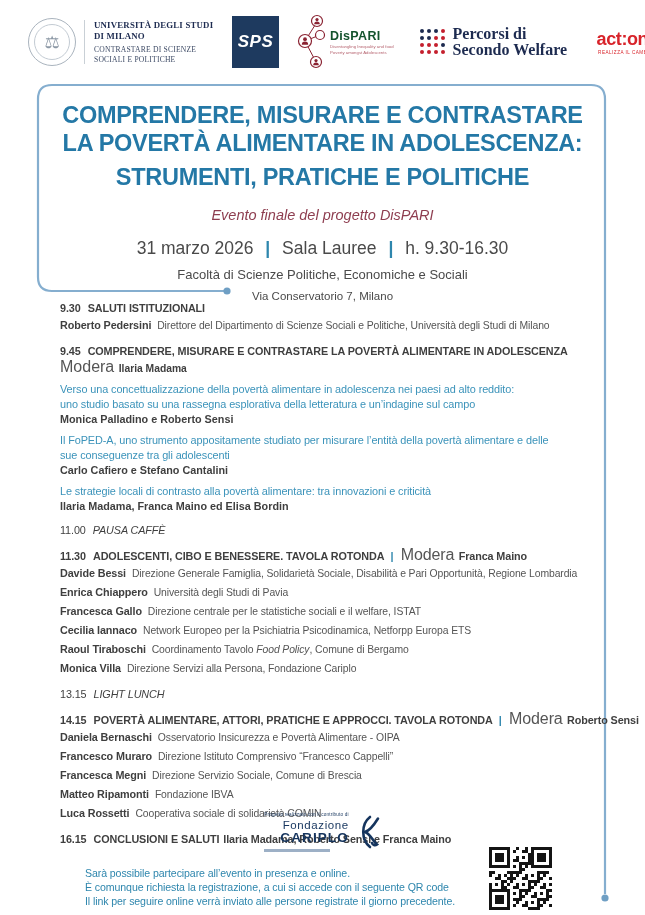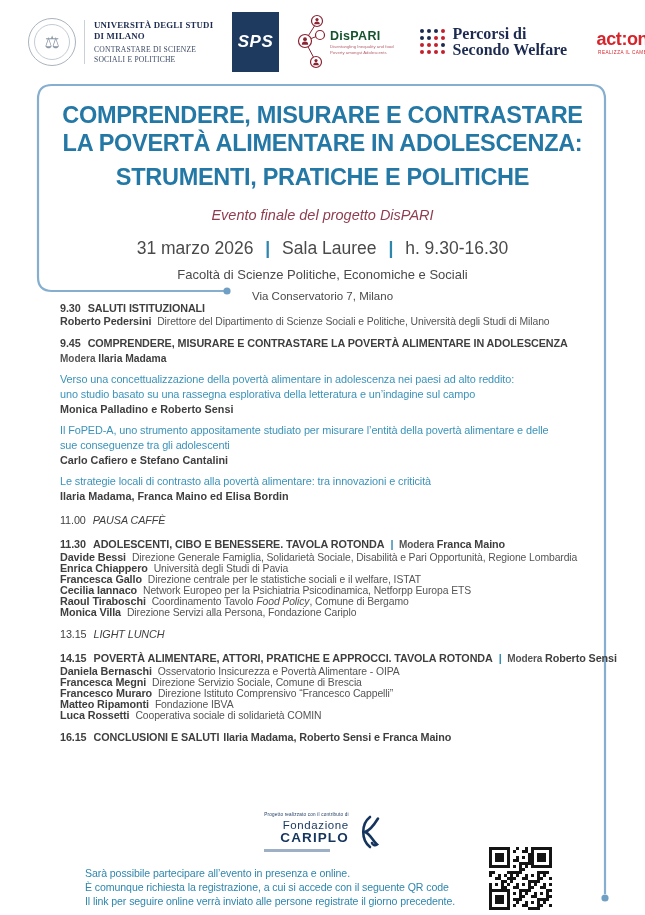--- a/index.html
+++ b/index.html
@@ -8,21 +8,21 @@
 
   
   .logos{position:absolute;top:10px;left:28px;right:20px;height:64px;display:flex;align-items:center;}
   .seal{width:46px;height:46px;border:1.4px solid #aab4be;border-radius:50%;position:relative;flex:none;}
   .seal .inner{position:absolute;inset:5px;border:1px solid #c3cbd3;border-radius:50%;}
   .seal .fig{position:absolute;left:50%;top:50%;transform:translate(-50%,-50%);color:#8d99a6;font-size:17px;line-height:1;}
   .unimi-divider{width:1px;height:44px;background:#c9d0d6;margin:0 9px 0 8px;flex:none;}
   .unimi-text{font-family:"Liberation Serif",serif;color:#1d2b50;flex:none;width:128px;}
   .unimi-name{font-size:8.8px;font-weight:bold;line-height:10.5px;letter-spacing:.2px;}
   .unimi-dept{font-size:7.6px;color:#3e4b66;line-height:9.5px;margin-top:4px;letter-spacing:.2px;}
-  .sps-box{width:47px;height:60px;background:#1e3a5f;color:#fff;display:flex;align-items:center;justify-content:center;
+  .sps-box{width:47px;height:52px;background:#1e3a5f;color:#fff;display:flex;align-items:center;justify-content:center;
     font-weight:bold;font-style:italic;font-size:17px;letter-spacing:.5px;margin-left:10px;flex:none;}
   .dispari{display:flex;align-items:center;margin-left:13px;flex:none;}
   .dispari-txt{margin-left:2px;}
   .dispari-name{color:#14532d;font-weight:bold;font-size:12.5px;letter-spacing:.3px;}
   .dispari-tag{color:#b5626e;font-size:4.3px;line-height:5.2px;margin-top:1px;}
   .psw{display:flex;align-items:center;margin-left:26px;flex:none;}
   .psw-dots{display:grid;grid-template-columns:repeat(4,5px);grid-auto-rows:5px;gap:2px;margin-right:7px;}
   .psw-dots i{width:4.4px;height:4.4px;border-radius:50%;display:block;}
   .psw-dots i.r{background:#c41f2d;} .psw-dots i.n{background:#1d2b50;}
   .psw-text{font-family:"Liberation Serif",serif;font-weight:bold;color:#1d2b50;font-size:16px;line-height:16px;}
@@ -46,24 +46,24 @@
 
   
   .program{position:absolute;left:60px;top:301px;width:543px;text-align:left;}
   .session{margin-bottom:9px;}
   .s-head{font-size:10.8px;color:#3f3f3f;line-height:15px;letter-spacing:-.1px;white-space:nowrap;}
   .s-time{font-weight:bold;margin-right:7px;}
   .s-head.brk .s-time{font-weight:normal;}
   .s-title{font-weight:bold;}
   .s-head.brk .s-title{font-weight:normal;font-style:italic;}
   .s-pipe{color:#2e86ad;font-weight:bold;margin:0 3px 0 6px;}
-  .modera{font-size:10px;color:#555;font-weight:bold;}
+  .modera{font-size:16px;color:#555;font-weight:normal;}
   .mod-name{font-weight:bold;color:#3f3f3f;}
   .modera-line{font-size:10.3px;color:#555;line-height:15px;}
-  .speaker{font-size:10.4px;color:#555;line-height:11px;letter-spacing:-.1px;}
+  .speaker{font-size:10.4px;color:#555;line-height:18px;letter-spacing:-.1px;}
   .sp-name{font-weight:bold;color:#3f3f3f;font-size:10.8px;margin-right:3px;}
   .talk{margin-top:6px;}
   .talk-title{color:#3b93ba;font-size:10.9px;line-height:15px;white-space:pre-line;letter-spacing:-.1px;}
   .talk-sp{font-weight:bold;color:#3f3f3f;font-size:10.8px;line-height:15px;}
   .closing{font-weight:bold;margin-left:4px;}
 
   
   .cariplo{position:absolute;left:0;right:0;top:812px;display:flex;justify-content:center;align-items:center;gap:6px;}
   .cariplo-txt{text-align:right;}
   .cariplo-top{color:#16355e;font-size:4.6px;letter-spacing:.2px;margin-bottom:2px;}
@@ -215,22 +215,22 @@
         <div class="speaker"><span class="sp-name">Cecilia Iannaco </span><span class="sp-aff">Network Europeo per la Psichiatria Psicodinamica, Netforpp Europa ETS</span></div>
         <div class="speaker"><span class="sp-name">Raoul Tiraboschi </span><span class="sp-aff">Coordinamento Tavolo </span><i class="sp-aff">Food Policy</i><span class="sp-aff">, Comune di Bergamo</span></div>
         <div class="speaker"><span class="sp-name">Monica Villa </span><span class="sp-aff">Direzione Servizi alla Persona, Fondazione Cariplo</span></div>
       </div>
       <div class="session">
         <div class="s-head brk"><span class="s-time">13.15</span><span class="s-title">LIGHT LUNCH</span></div>
       </div>
       <div class="session">
         <div class="s-head"><span class="s-time">14.15</span><span class="s-title">POVERTÀ ALIMENTARE, ATTORI, PRATICHE E APPROCCI. TAVOLA ROTONDA</span><span class="s-pipe">|</span><span class="modera"> Modera </span><span class="mod-name">Roberto Sensi</span></div>
         <div class="speaker"><span class="sp-name">Daniela Bernaschi </span><span class="sp-aff">Osservatorio Insicurezza e Povertà Alimentare - OIPA</span></div>
+        <div class="speaker"><span class="sp-name">Francesco Muraro </span><span class="sp-aff">Direzione Istituto Comprensivo “Francesco Cappelli”</span></div>
         <div class="speaker"><span class="sp-name">Francesca Megni </span><span class="sp-aff">Direzione Servizio Sociale, Comune di Brescia</span></div>
-        <div class="speaker"><span class="sp-name">Francesco Muraro </span><span class="sp-aff">Direzione Istituto Comprensivo “Francesco Cappelli”</span></div>
         <div class="speaker"><span class="sp-name">Matteo Ripamonti </span><span class="sp-aff">Fondazione IBVA</span></div>
         <div class="speaker"><span class="sp-name">Luca Rossetti </span><span class="sp-aff">Cooperativa sociale di solidarietà COMIN</span></div>
       </div>
       <div class="session">
         <div class="s-head"><span class="s-time">16.15</span><span class="s-title">CONCLUSIONI E SALUTI</span><span class="closing">Ilaria Madama, Roberto Sensi e Franca Maino</span></div>
       </div>
     </section>
 
   <div class="cariplo">
     <div class="cariplo-txt">

